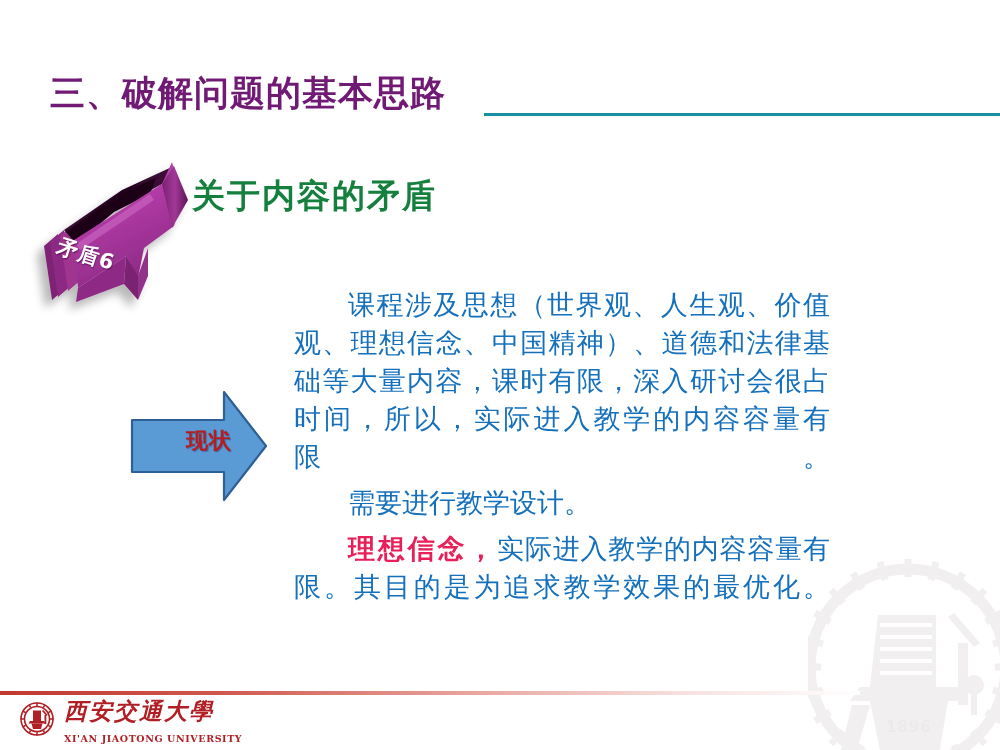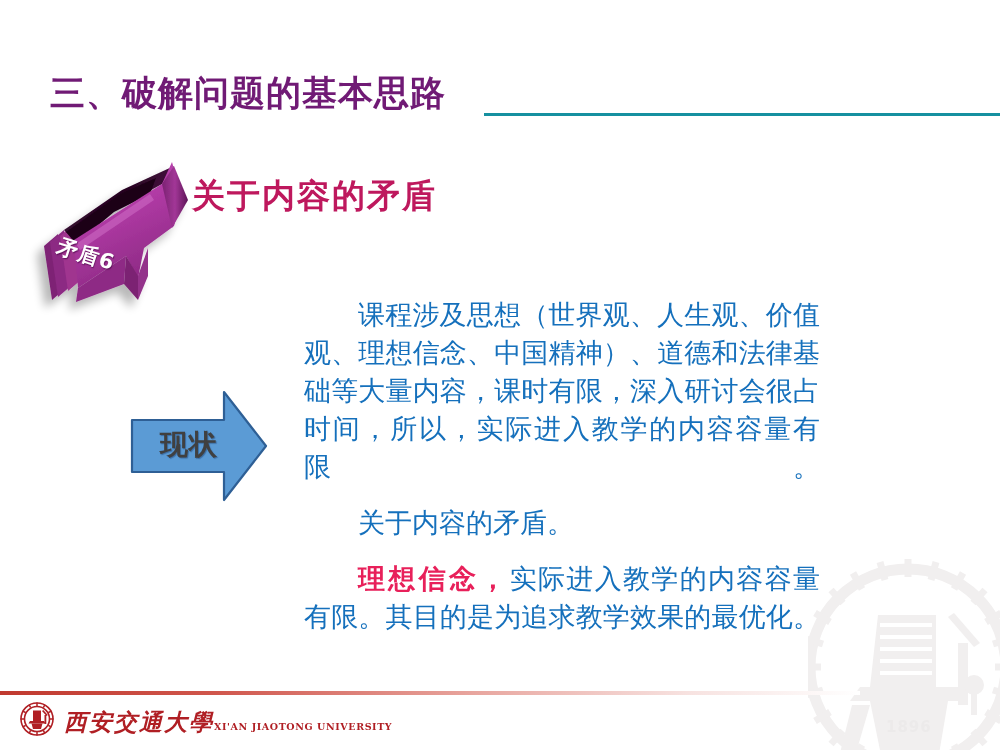--- a/index.html
+++ b/index.html
@@ -65,42 +65,42 @@
     pointer-events: none;
   }
 
   
   #red-heading {
     position: absolute;
     left: 192px;
     top: 174px;
     font-size: 33px;
     font-weight: bold;
-    color: #be185d;
+    color: #15803d;
     letter-spacing: 2px;
     white-space: nowrap;
   }
 
   
   #blue-arrow-wrap {
     position: absolute;
     left: 128px;
     top: 388px;
     width: 142px;
     height: 116px;
   }
   #blue-arrow-wrap svg { display: block; }
   .ba-label {
     position: absolute;
     left: 18px;
     top: 38px;
     width: 86px;
-    text-align: center;
-    color: #404040;
-    font-size: 28px;
+    text-align: right;
+    color: #b91c1c;
+    font-size: 22px;
     font-weight: bold;
     letter-spacing: 1px;
     text-shadow: 1px 1px 1px rgba(20,50,100,.45);
     pointer-events: none;
   }
 
   
   #body-text {
     position: absolute;
     left: 286px;
@@ -108,21 +108,21 @@
     width: 552px;
     font-size: 27px;
     line-height: 38px;
     color: #1570bc;
     text-align: justify;
     text-justify: inter-ideograph;
     letter-spacing: 0px;
     font-weight: 500;
   }
   #body-text p {
-    margin: 18px;
+    margin: 8px;
     text-indent: 2em;
     text-align: justify;
     text-align-last: left;
   }
   #body-text p.last-justify { text-align-last: justify; }
   .kw-red {
     color: #e8205a;
     font-weight: bold;
     letter-spacing: 2px;
   }
@@ -141,20 +141,21 @@
     left: 18px;
     top: 700px;
     height: 42px;
     display: flex;
     align-items: center;
     gap: 8px;
   }
   #footer-logo .logo-mark { flex: 0 0 auto; }
   #footer-logo .logo-text {
     display: flex;
+    flex-direction: column;
     justify-content: space-between;
     line-height: 1;
   }
   #footer-logo .logo-cn {
     color: #b01f24;
     font-size: 23px;
     font-weight: bold;
     font-family: "DejaVu Serif", "Liberation Serif", serif;
     letter-spacing: 2px;
     font-style: italic;
@@ -260,21 +261,21 @@
       <polygon points="4,32 96,32 96,4 138,58 96,112 96,84 4,84" fill="#5b9bd5" stroke="#2e5f95" stroke-width="2.2" stroke-linejoin="round"></polygon>
     </svg>
     <div class="ba-label">现状</div>
   </div>
 
   <div id="body-text">
     <p class="last-justify">
       <span>课程涉及思想（世界观、人生观、价值观、理想信念、中国精神）、道德和法律基础等大量内容，课时有限，深入研讨会很占时间，所以，实际进入教学的内容容量有限。</span>
     </p>
     <p>
-      <span>关于内容的矛盾。</span>
+      <span>需要进行教学设计。</span>
     </p>
     <p class="last-justify">
       <span class="kw-red">理想信念，</span><span>实际进入教学的内容容量有限。其目的是为追求教学效果的最优化。</span>
     </p>
   </div>
 
   <div id="watermark">
     <svg width="210" height="225" viewBox="0 0 210 225">
       <g fill="#f1efef">
 

